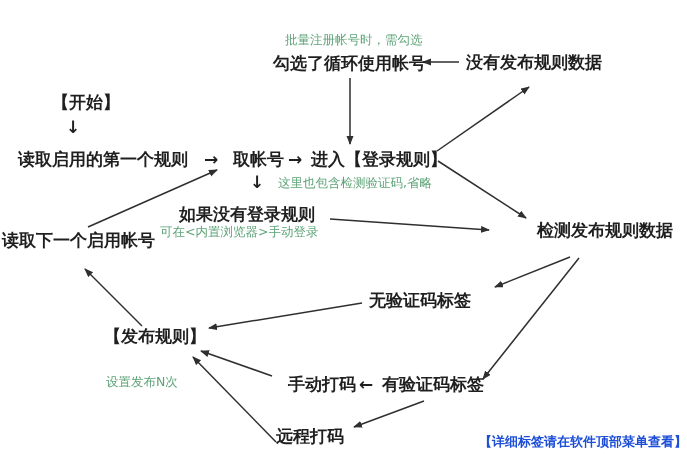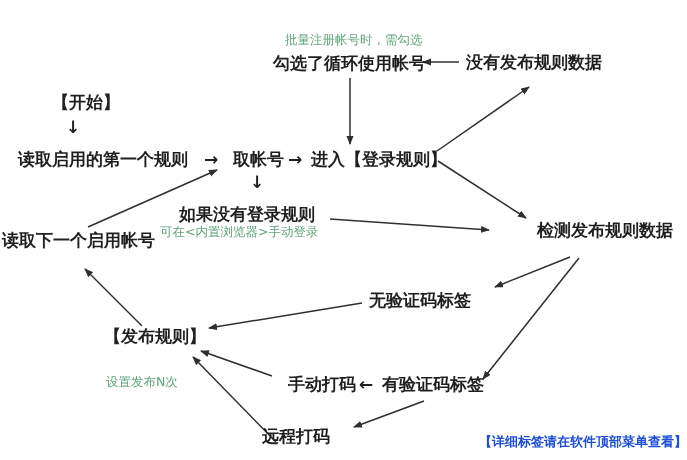--- a/index.html
+++ b/index.html
@@ -88,31 +88,32 @@
   <div class="node" style="left:52px;  top:92px;">【开始】</div>
   <div class="glyph" style="left:66px;  top:117px;">↓</div>
 
   <div class="node" style="left:18px;  top:149px;">读取启用的第一个规则</div>
   <div class="glyph" style="left:204px; top:149px;">→</div>
   <div class="node" style="left:233px; top:149px;">取帐号</div>
   <div class="glyph" style="left:288px; top:149px;">→</div>
   <div class="node" style="left:311px; top:149px;">进入【登录规则】</div>
 
   <div class="glyph" style="left:250px; top:172px;">↓</div>
+  <div class="note" style="left:278px; top:175px;">这里也包含检测验证码,省略</div>
 
   <div class="node" style="left:170px; top:204px;margin-left:9px;">如果没有登录规则</div>
   <div class="note" style="left:160px; top:224px;">可在&lt;内置浏览器&gt;手动登录</div>
   <div class="node" style="left:537px; top:220px;">检测发布规则数据</div>
   <div class="node" style="left:2px;   top:230px;">读取下一个启用帐号</div>
 
   <div class="node" style="left:369px; top:290px;">无验证码标签</div>
 
   <div class="node" style="left:104px; top:326px;">【发布规则】</div>
   <div class="note" style="left:106px; top:374px;text-align:center;">设置发布N次</div>
 
   <div class="node" style="left:288px; top:374px;">手动打码</div>
   <div class="glyph" style="left:359px; top:374px;">←</div>
   <div class="node" style="left:382px; top:374px;">有验证码标签</div>
 
-  <div class="node" style="left:262px; top:426px;text-align:right;">远程打码</div>
+  <div class="node" style="left:276px; top:426px;text-align:right;">远程打码</div>
   <div class="note-bright" style="left:479px; top:434px;">【详细标签请在软件顶部菜单查看】</div>
 
 </div>
 
 </body></html>

